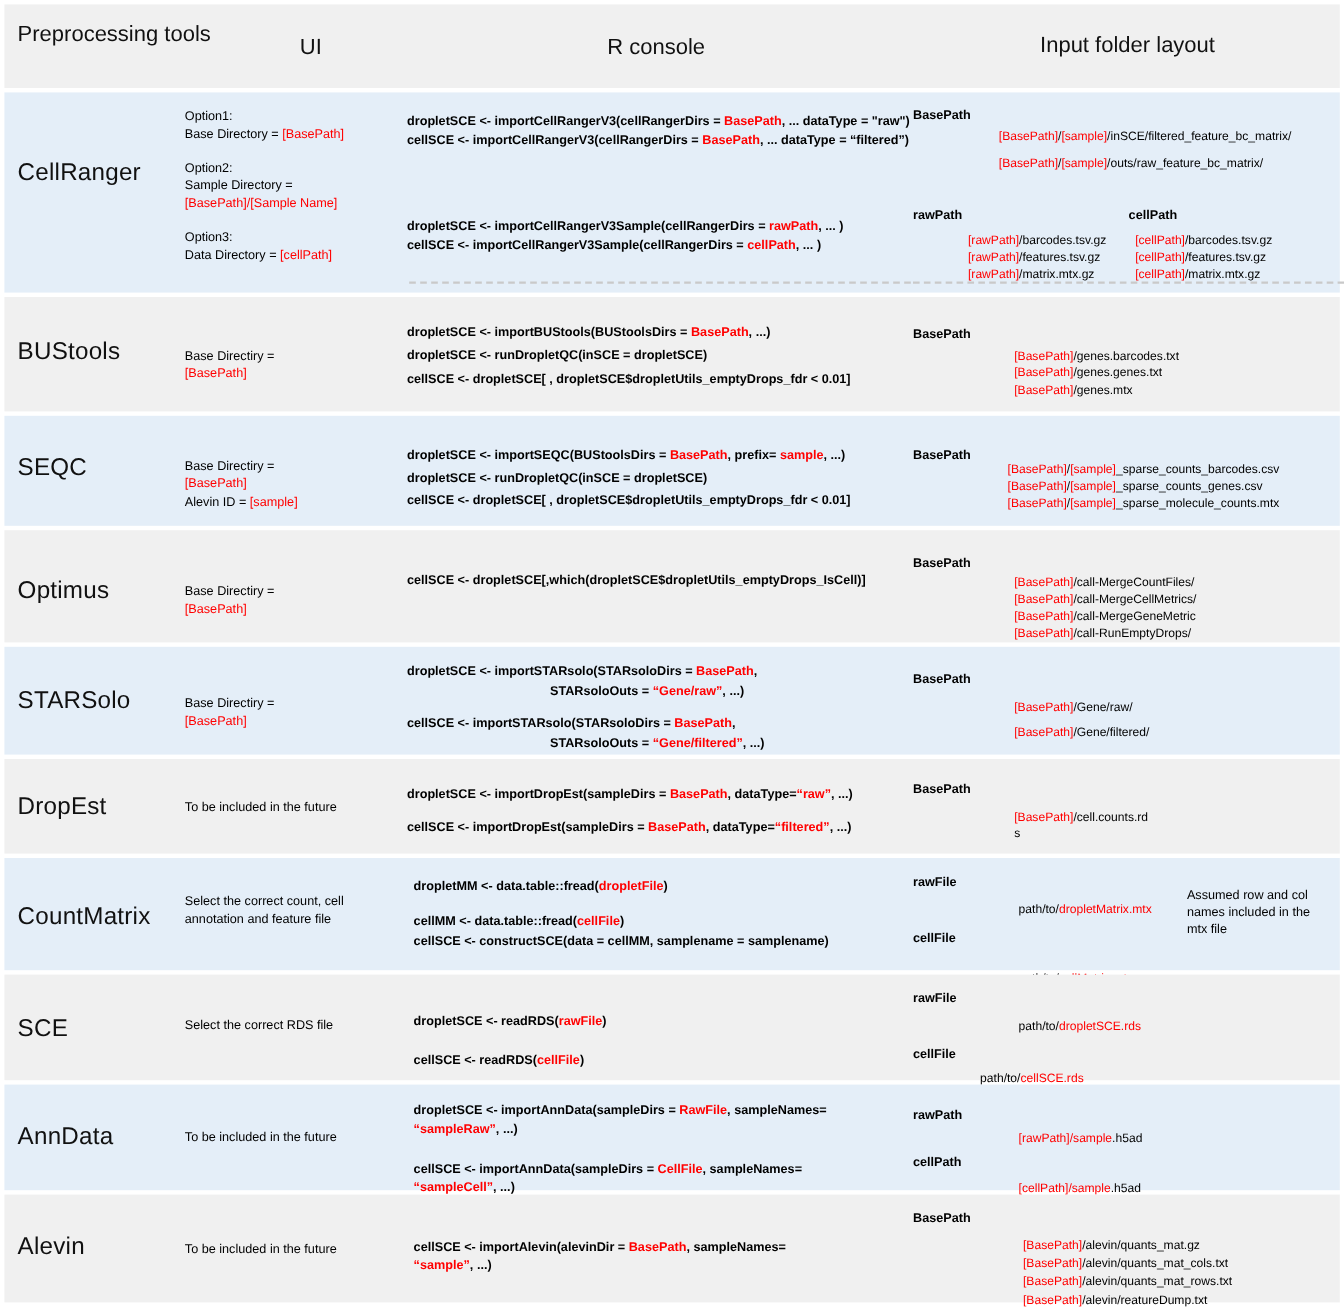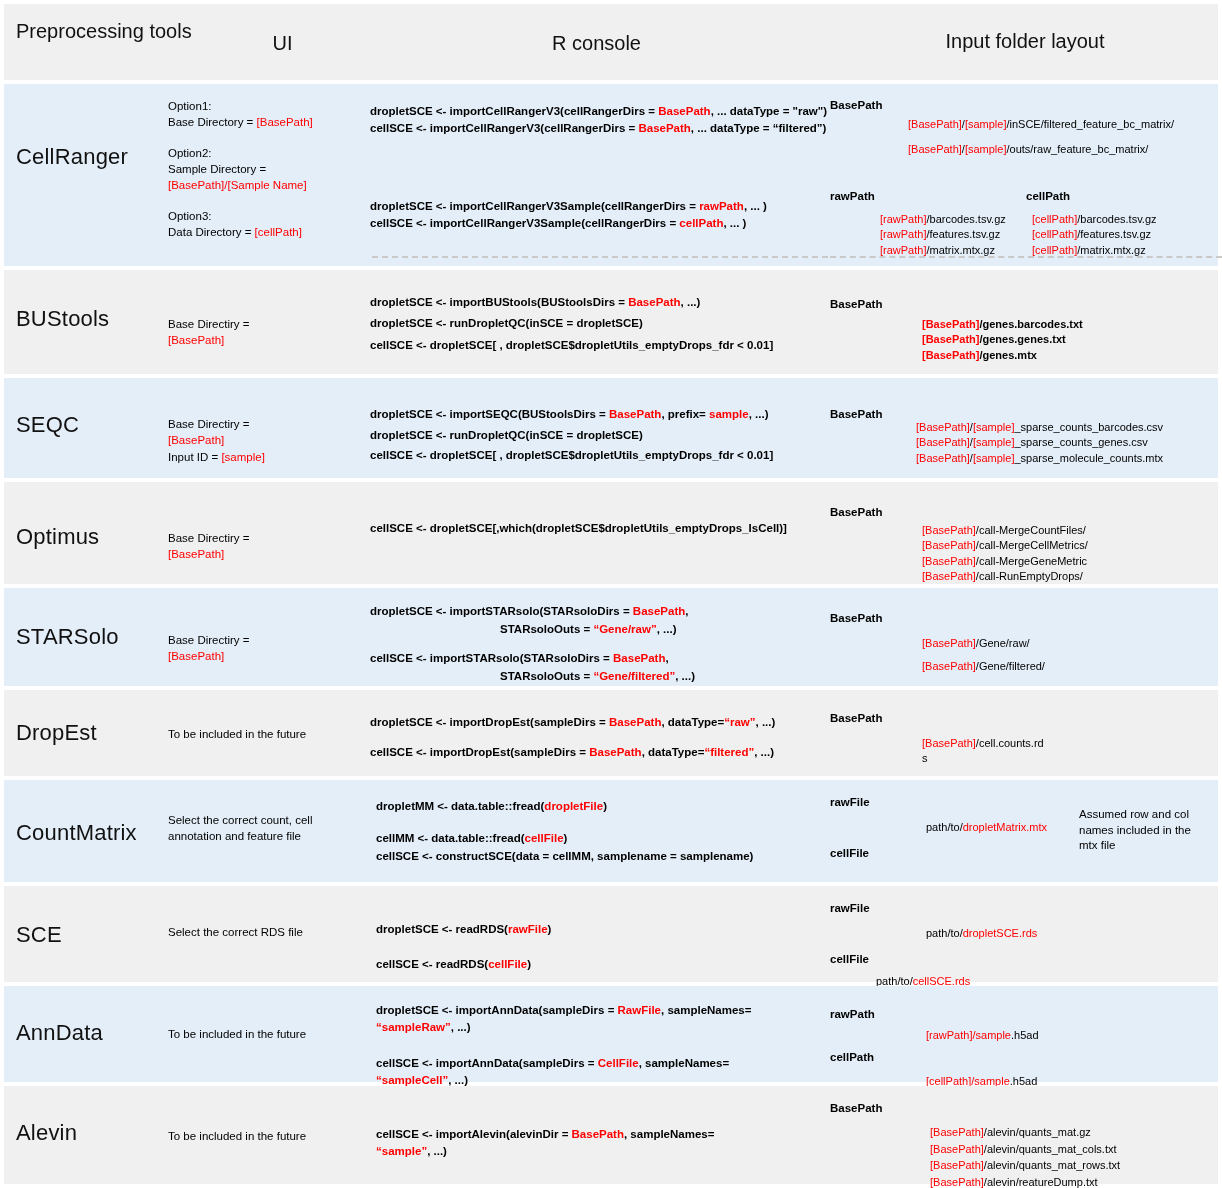--- a/index.html
+++ b/index.html
@@ -120,34 +120,34 @@
       <div>Base Directiry =</div>
       <div class="red">[BasePath]</div>
     </div>
     <div class="c-con" style="top:22px;line-height:1.85;">
       <div><span>dropletSCE &lt;- importBUStools(BUStoolsDirs = </span><span class="red">BasePath</span><span>, ...)</span></div>
       <div>dropletSCE &lt;- runDropletQC(inSCE = dropletSCE)</div>
       <div>cellSCE &lt;- dropletSCE[ , dropletSCE$dropletUtils_emptyDrops_fdr &lt; 0.01]</div>
     </div>
     <div class="c-fol" style="top:26px;">
       <div class="fol-key">BasePath</div>
-      <div class="fol-list" style="margin-left:92px;margin-top:5px;font-weight:bold;">
+      <div class="fol-list" style="margin-left:92px;margin-top:5px;">
         <div class="fol-line"><span class="red">[BasePath]</span><span class="blk">/genes.barcodes.txt</span></div>
         <div class="fol-line"><span class="red">[BasePath]</span><span class="blk">/genes.genes.txt</span></div>
         <div class="fol-line"><span class="red">[BasePath]</span><span class="blk">/genes.mtx</span></div>
       </div>
     </div>
   </div>
 
   <div class="row blue" style="top:378px;height:100px;">
     <div class="c-tool" style="top:34px;">SEQC</div>
     <div class="c-ui" style="top:38px;">
       <div>Base Directiry =</div>
       <div class="red">[BasePath]</div>
-      <div><span class="blk">Input ID = </span><span class="red">[sample]</span></div>
+      <div><span class="blk">Alevin ID = </span><span class="red">[sample]</span></div>
     </div>
     <div class="c-con" style="top:26px;line-height:1.8;">
       <div><span>dropletSCE &lt;- importSEQC(BUStoolsDirs = </span><span class="red">BasePath</span><span>, prefix= </span><span class="red">sample</span><span>, ...)</span></div>
       <div>dropletSCE &lt;- runDropletQC(inSCE = dropletSCE)</div>
       <div>cellSCE &lt;- dropletSCE[ , dropletSCE$dropletUtils_emptyDrops_fdr &lt; 0.01]</div>
     </div>
     <div class="c-fol" style="top:28px;">
       <div class="fol-key">BasePath</div>
       <div class="fol-list" style="margin-left:86px;margin-top:-2px;">
         <div class="fol-line"><span class="red">[BasePath]</span><span class="blk">/</span><span class="red">[sample]</span><span class="blk">_sparse_counts_barcodes.csv</span></div>
@@ -237,21 +237,21 @@
     <div class="c-tool" style="top:36px;">SCE</div>
     <div class="c-ui" style="top:38px;width:150px;">Select the correct RDS file</div>
     <div class="c-con" style="top:26px;left:372px;line-height:3.0;">
       <div><span>dropletSCE &lt;- readRDS(</span><span class="red">rawFile</span><span>)</span></div>
       <div><span>cellSCE &lt;- readRDS(</span><span class="red">cellFile</span><span>)</span></div>
     </div>
     <div class="c-fol" style="top:14px;">
       <div class="fol-key">rawFile</div>
       <div class="fol-line" style="margin-left:96px;margin-top:10px;"><span class="blk">path/to/</span><span class="red">dropletSCE.rds</span></div>
       <div class="fol-key" style="margin-top:10px;">cellFile</div>
-      <div class="fol-line" style="margin-left:46px;margin-top:6px;"><span class="blk">path/to/</span><span class="red">cellSCE.rds</span></div>
+      <div class="fol-line" style="margin-left:61px;margin-top:6px;"><span class="blk">path/to/</span><span class="red">cellSCE.rds</span></div>
     </div>
   </div>
 
   <div class="row blue" style="top:986px;height:96px;">
     <div class="c-tool" style="top:34px;">AnnData</div>
     <div class="c-ui" style="top:40px;width:150px;">To be included in the future</div>
     <div class="c-con" style="top:16px;left:372px;line-height:1.5;">
       <div><span>dropletSCE &lt;- importAnnData(sampleDirs = </span><span class="red">RawFile</span><span>,  sampleNames=</span></div>
       <div><span class="red">“sampleRaw”</span><span>, ...)</span></div>
       <div style="height:18px;"></div>

